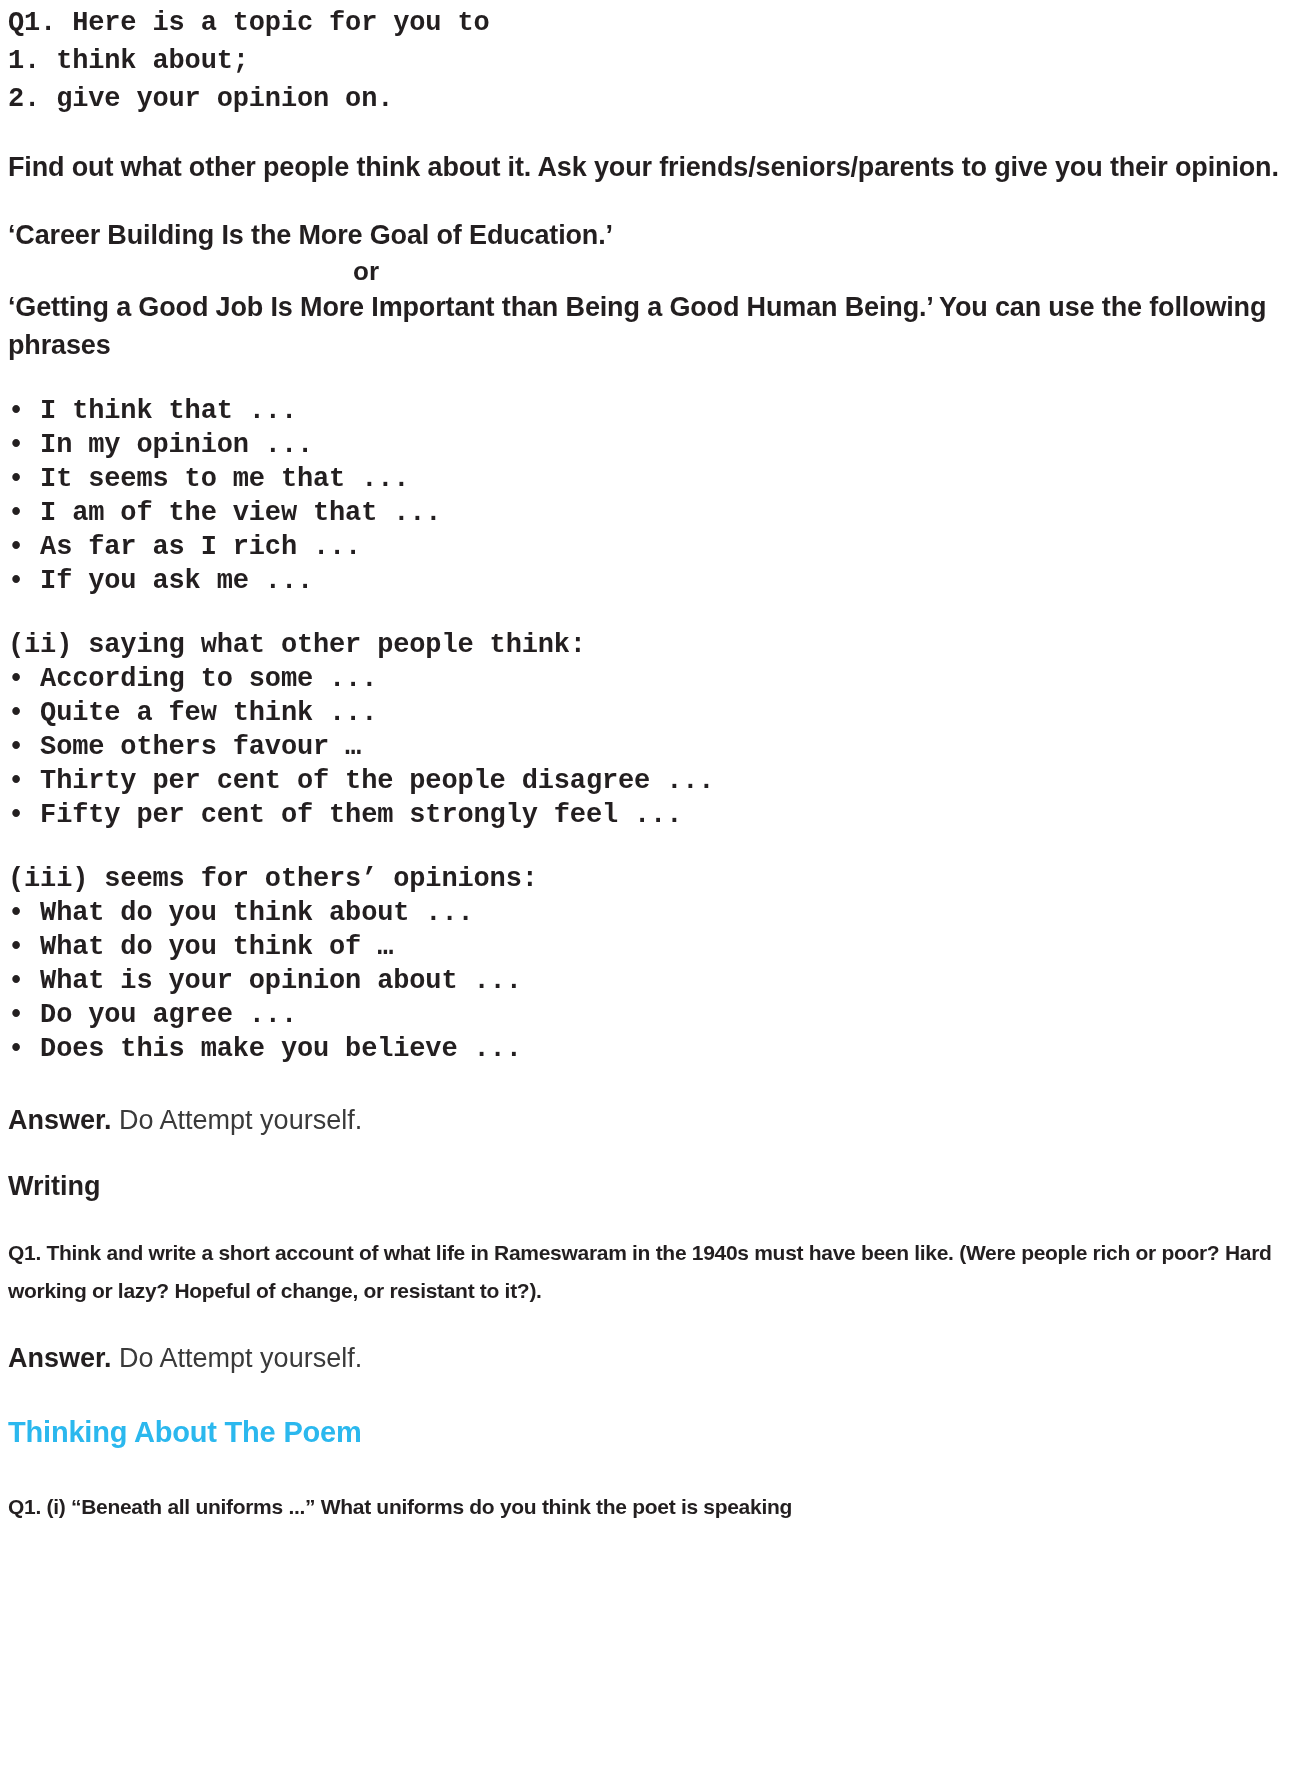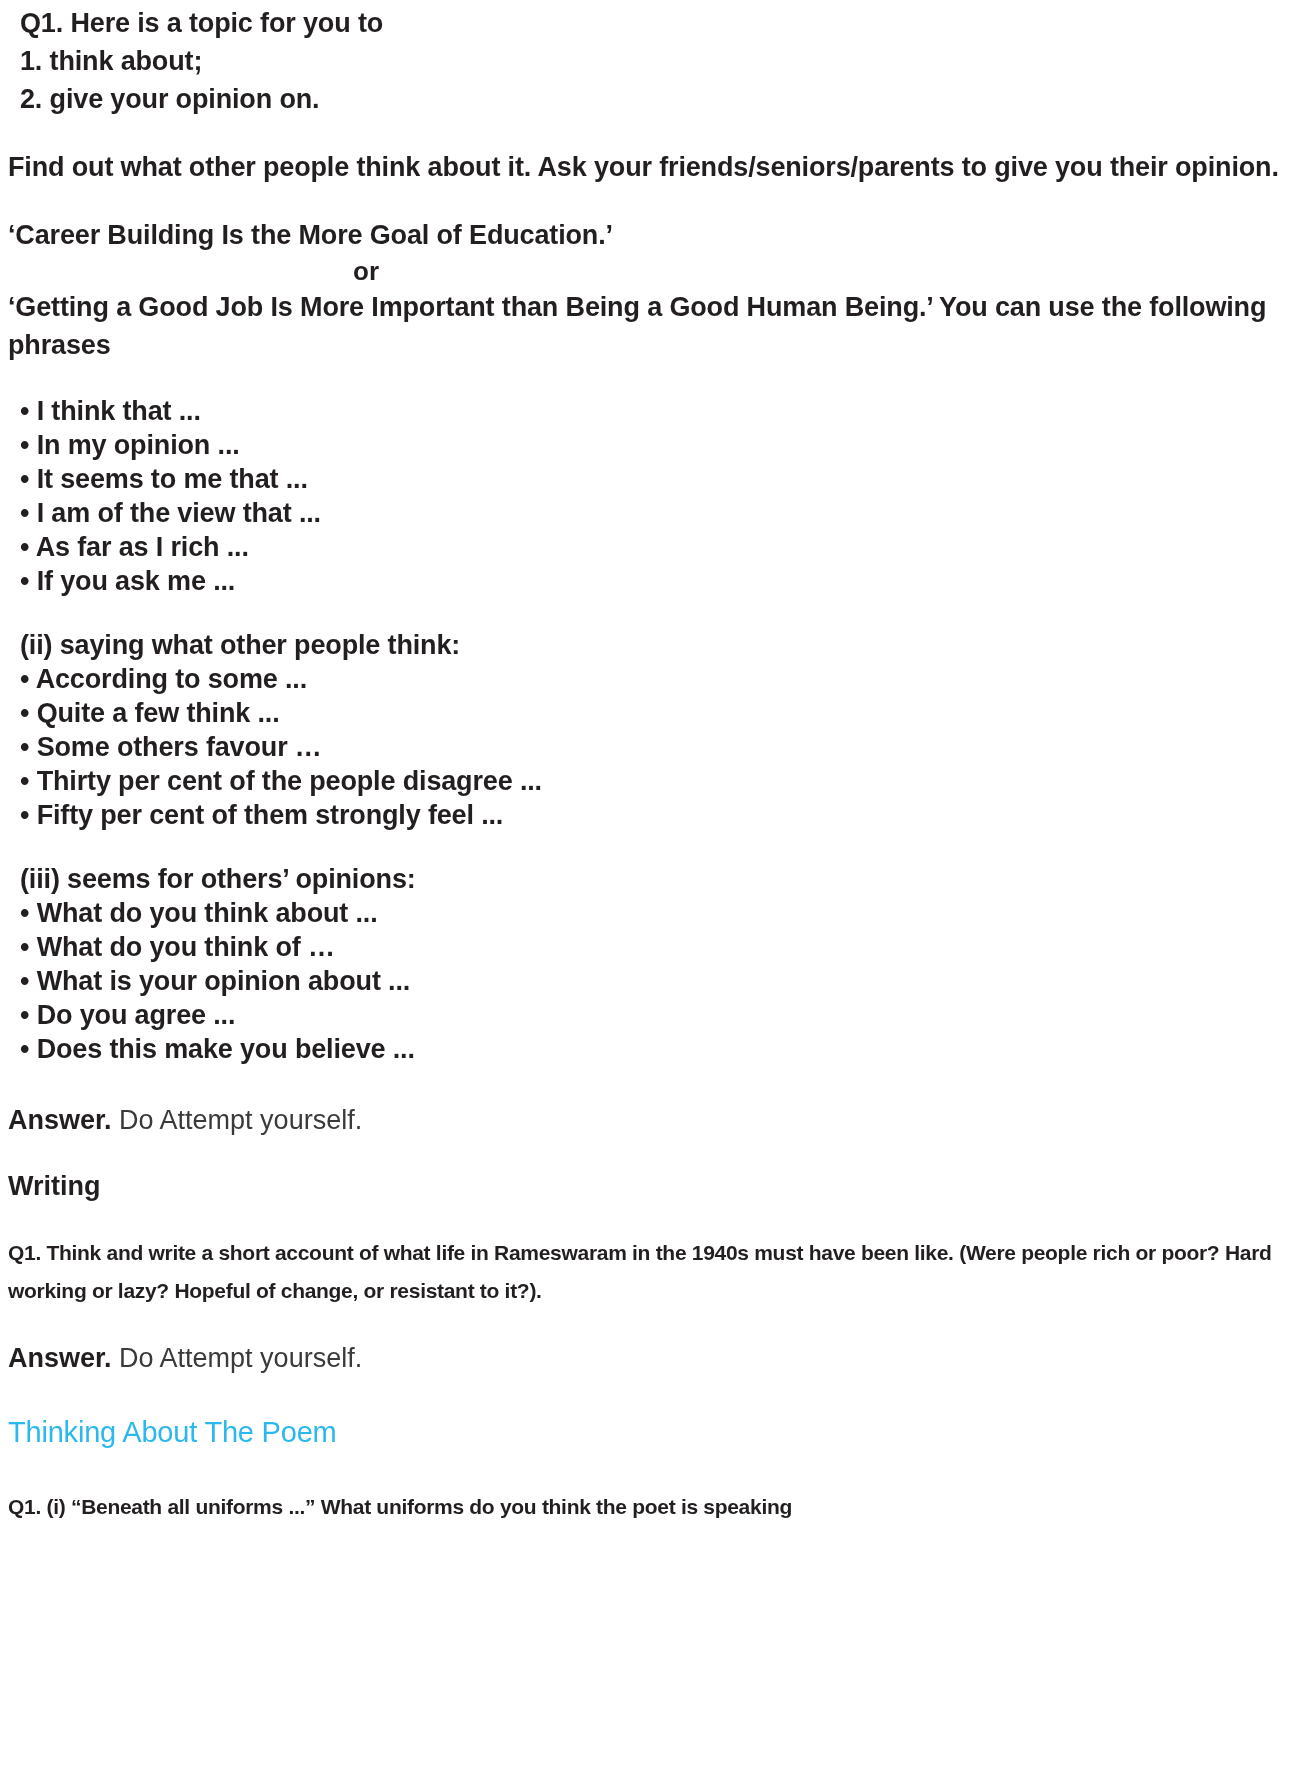--- a/index.html
+++ b/index.html
@@ -13,21 +13,22 @@
     font-family: "Liberation Sans", sans-serif;
     color: #231f20;
     -webkit-font-smoothing: antialiased;
   }
   .page {
     width: 1292px;
     box-sizing: border-box;
     padding: 4px 8px 10px 8px;
   }
   .blk {
-    margin: 0 0 0 12px;
+    margin: 0 0 0 0;
+    font-family: Liberation Mono, monospace;
   }
   .line {
     font-size: 27px;
     line-height: 38px;
     font-weight: bold;
     color: #231f20;
     letter-spacing: -0.15px;
   }
   .para {
     font-size: 27px;
@@ -69,21 +70,21 @@
   }
   .section-title {
     font-size: 27px;
     line-height: 36px;
     font-weight: bold;
     color: #231f20;
   }
   .heading-blue {
     font-size: 29px;
     line-height: 40px;
-    font-weight: normal;
+    font-weight: bold;
     color: #2bb8ee;
     letter-spacing: -0.2px;
   }
   .qpara {
     font-size: 21px;
     line-height: 38px;
     font-weight: bold;
     color: #231f20;
     letter-spacing: -0.3px;
   }

